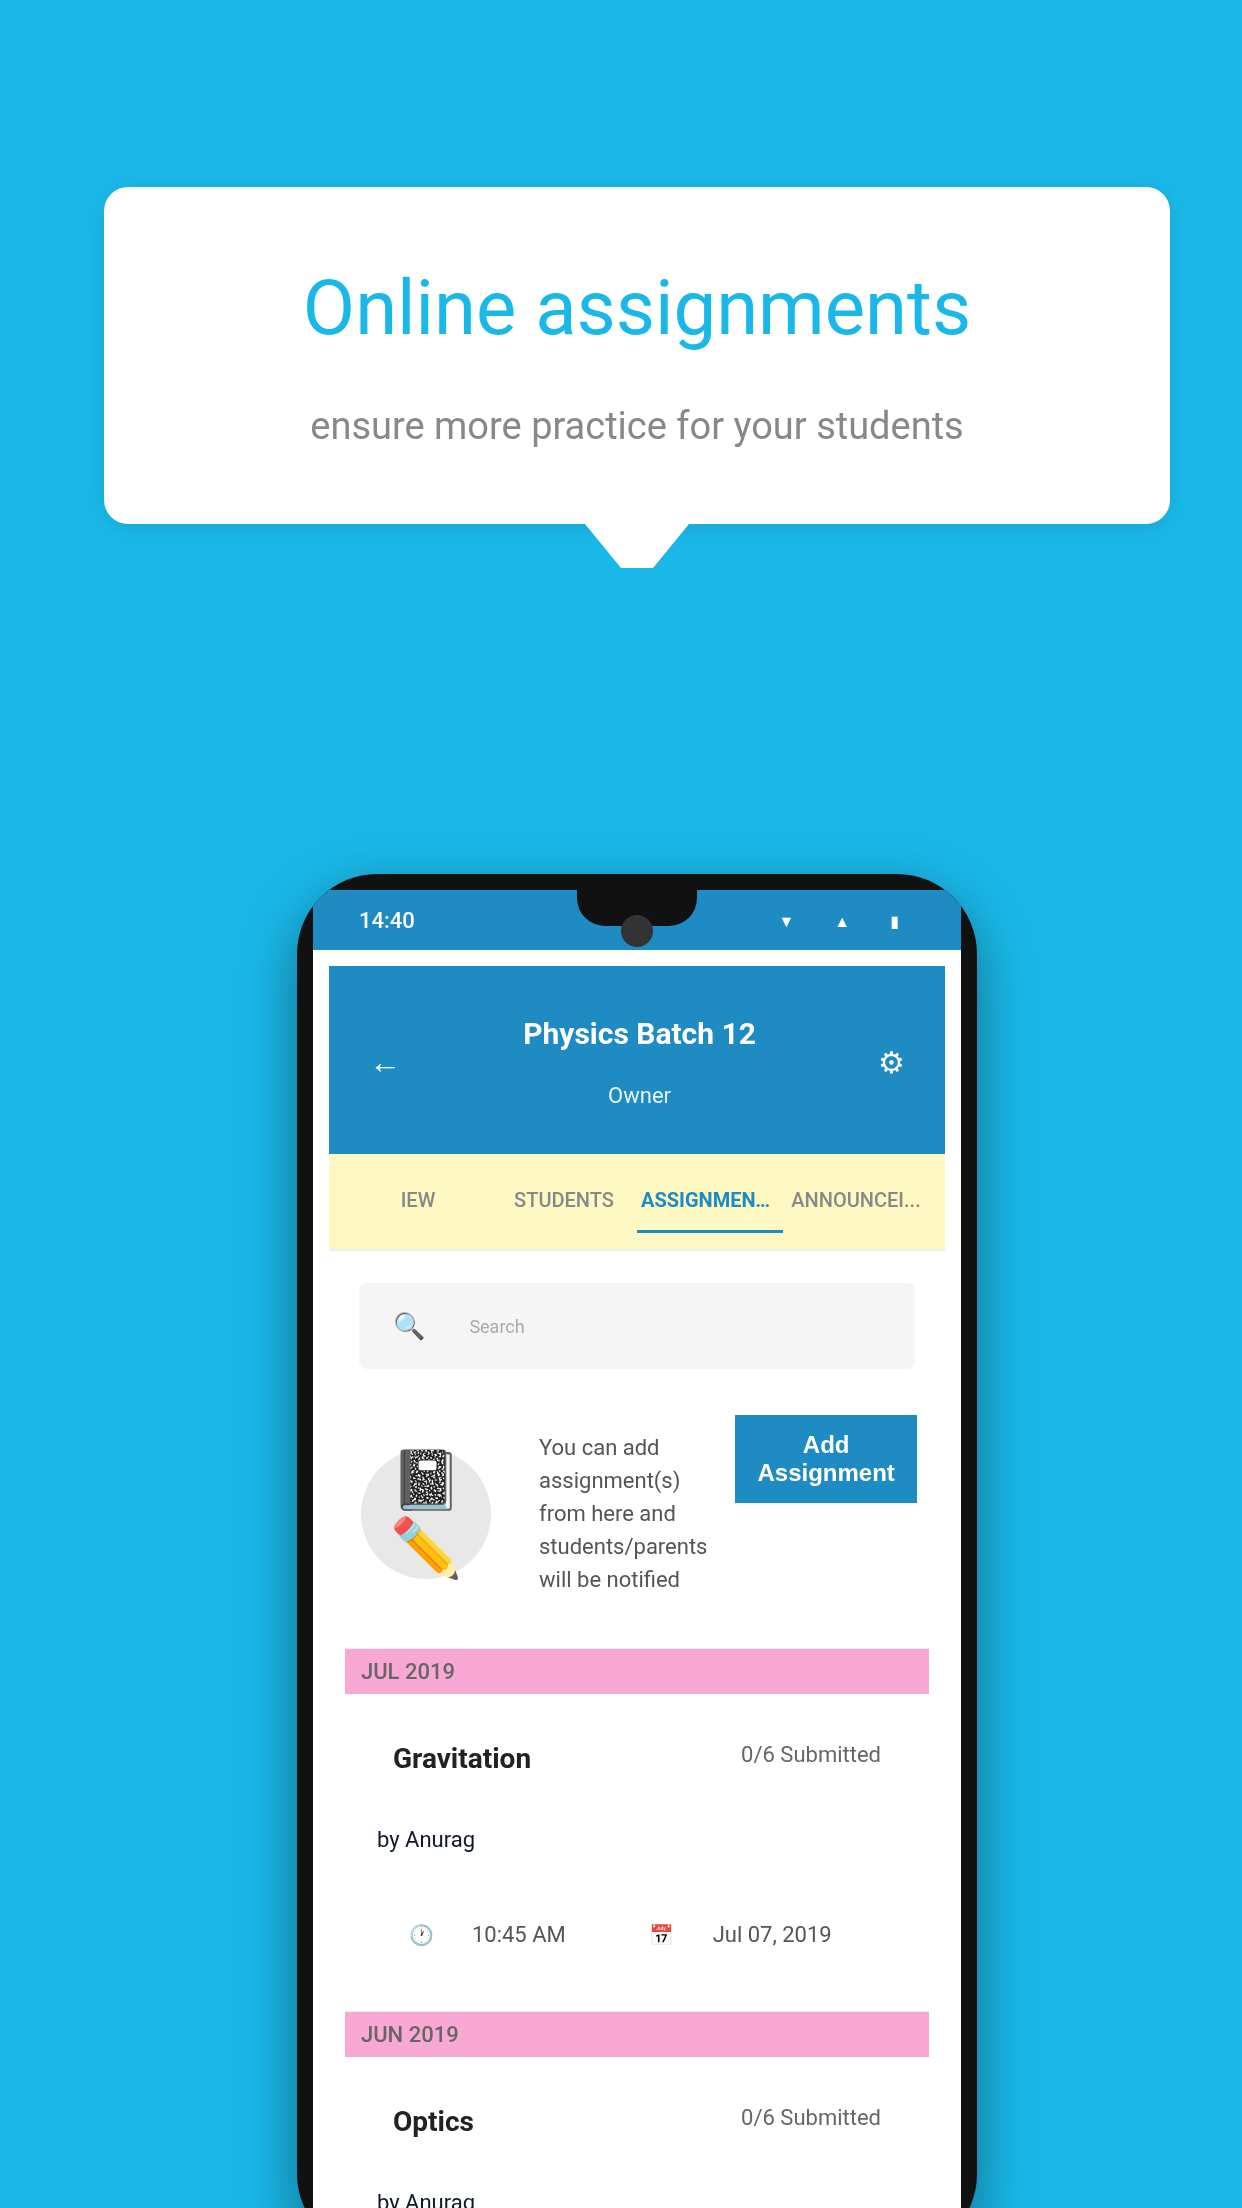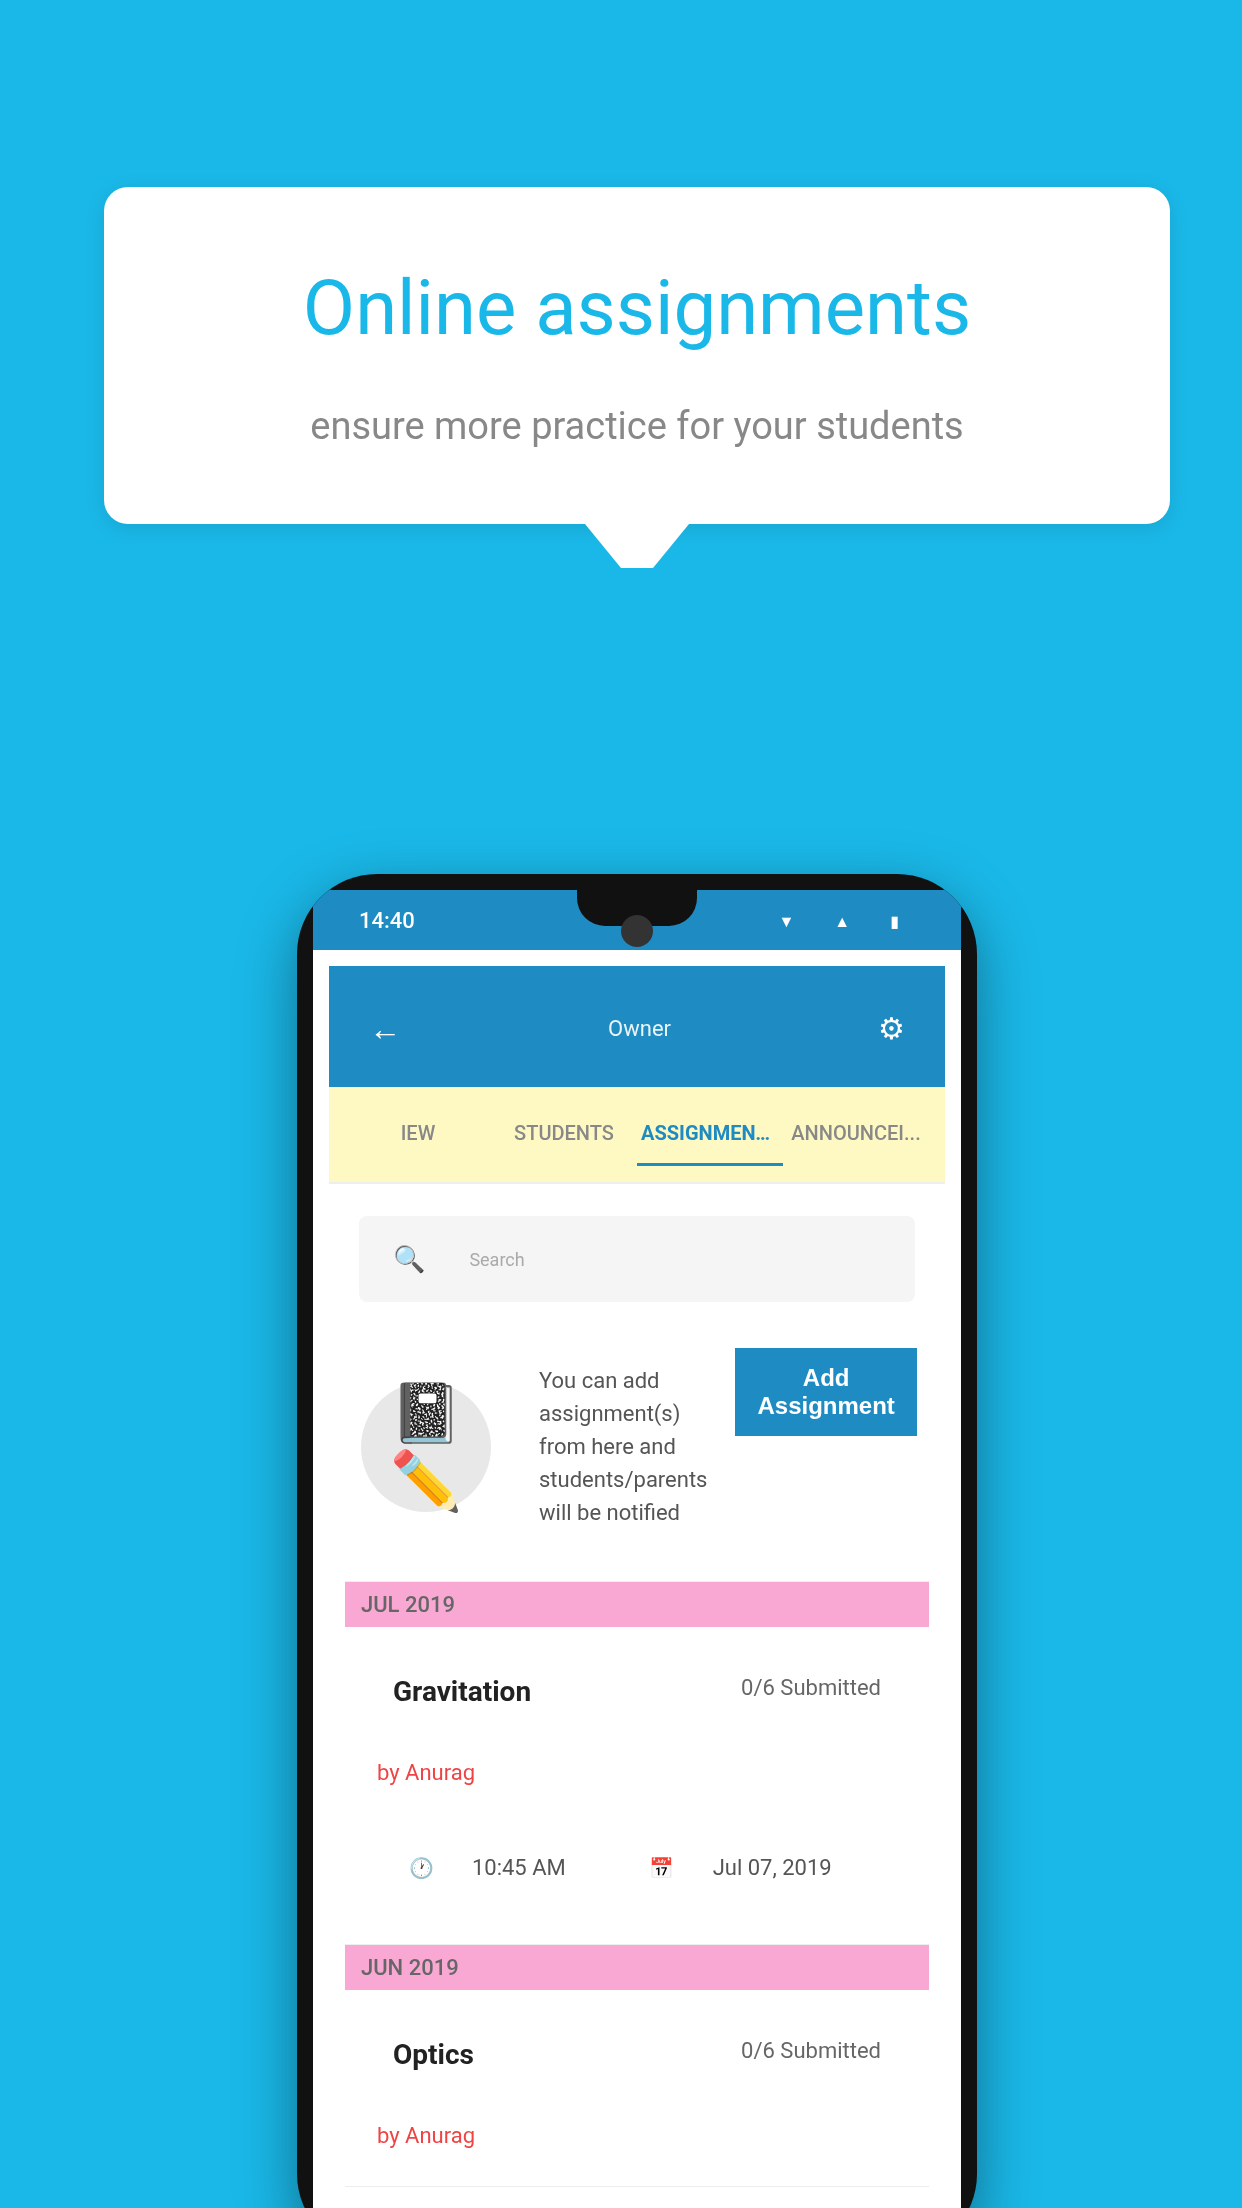--- a/index.html
+++ b/index.html
@@ -271,21 +271,21 @@
       font-size: 28px;
       font-weight: 700;
       color: #222;
     }
     .assignment-submitted {
       font-size: 22px;
       color: #666;
     }
     .assignment-by {
       font-size: 22px;
-      color: #ef4444;
+      color: #0f172a;
       margin-bottom: 6px;
     }
     .assignment-meta {
       display: flex;
       align-items: center;
       gap: 20px;
     }
     .meta-item {
       display: flex;
       align-items: center;
@@ -325,20 +325,21 @@
       <span class="status-icon signal-icon"></span>
       <span class="status-icon battery-icon"></span>
     </div>
   </div>
 
   <div class="phone-screen">
 
     <div class="app-header">
       <span class="back-arrow">←</span>
       <div class="header-center">
+        <div class="header-title">Physics Batch 12</div>
         <div class="header-subtitle">Owner</div>
       </div>
       <span class="settings-icon">⚙</span>
     </div>
 
     <div class="tabs">
       <div class="tab">IEW</div>
       <div class="tab">STUDENTS</div>
       <div class="tab active">ASSIGNMENTS</div>
       <div class="tab">ANNOUNCEI...</div>

